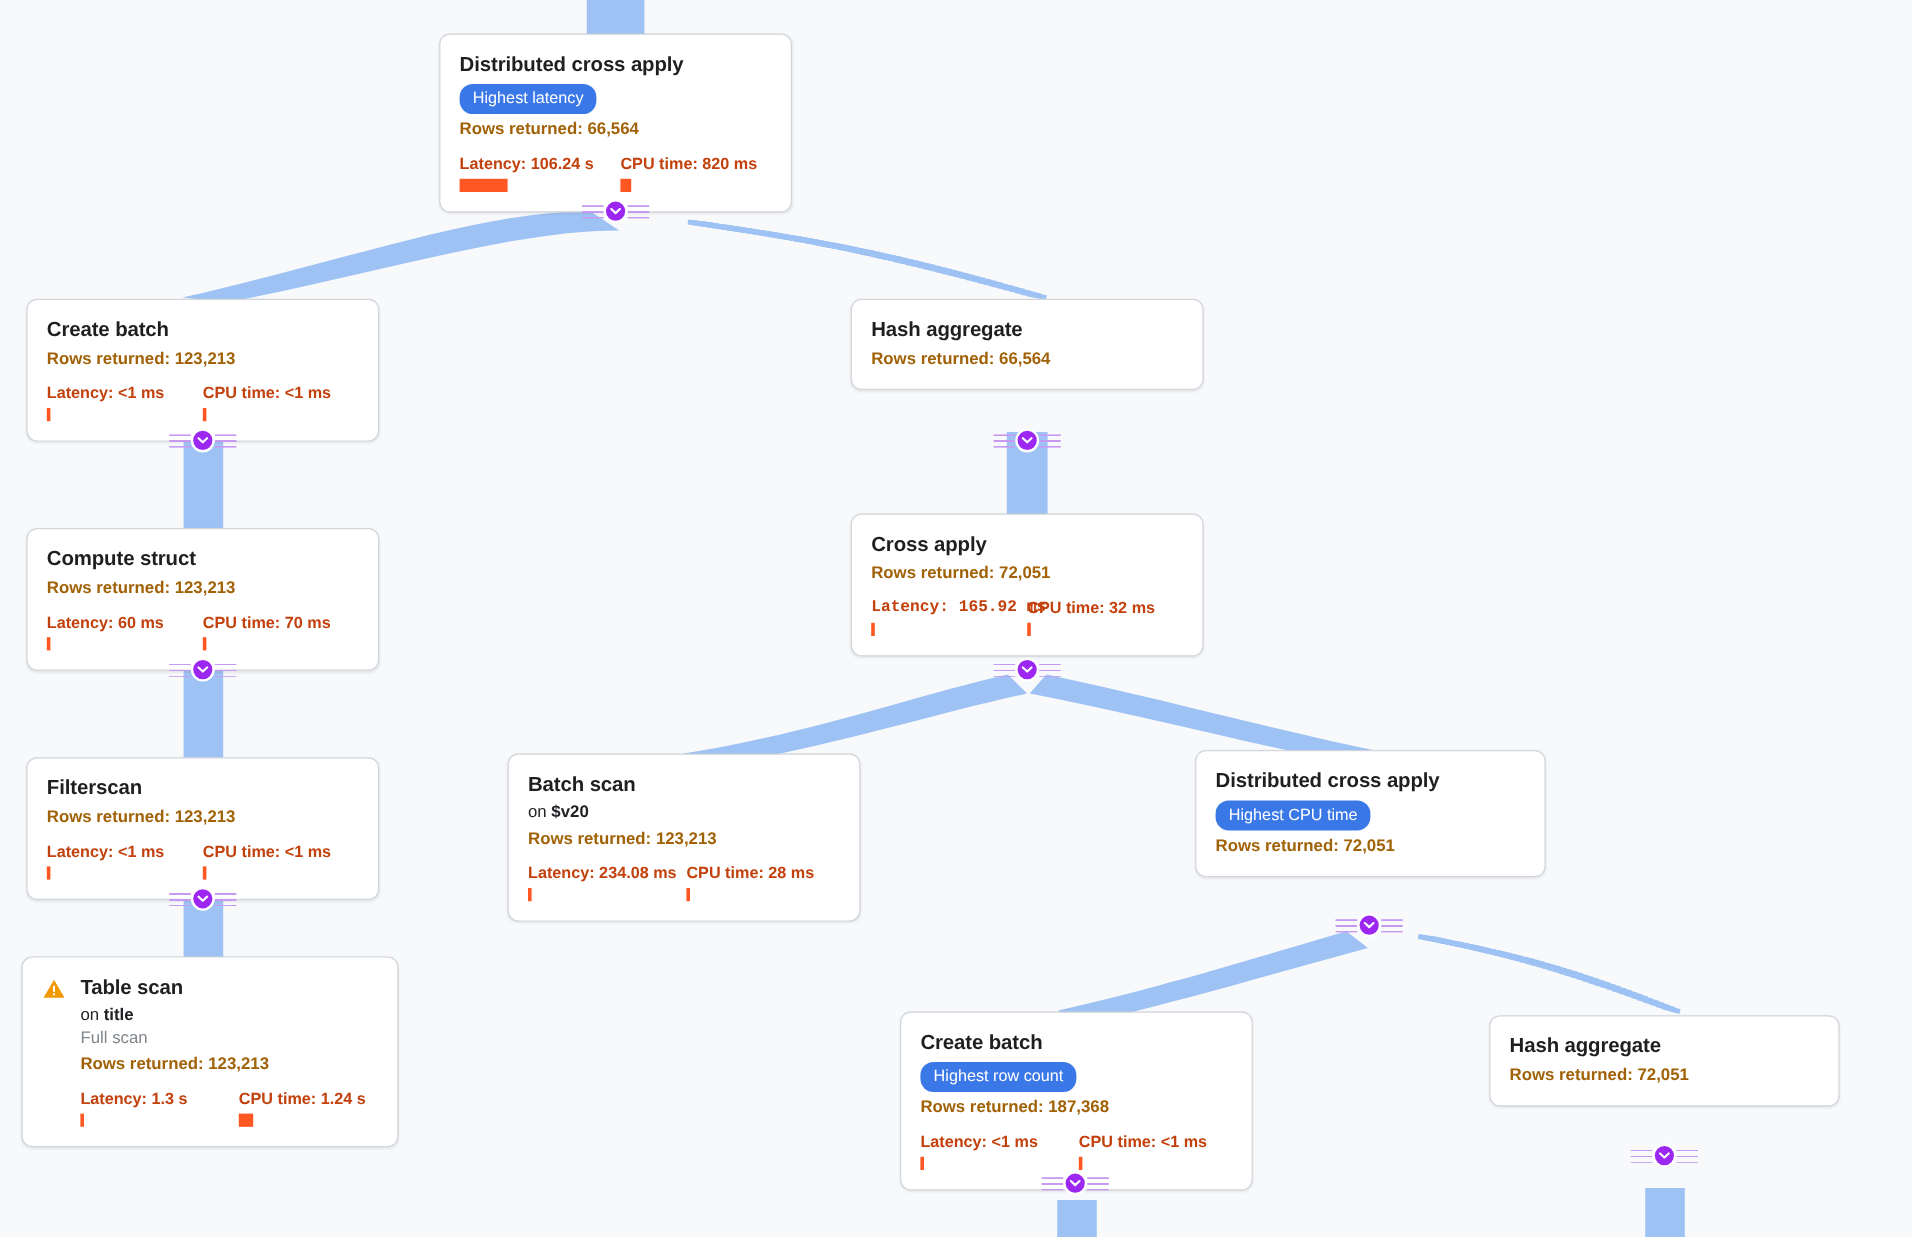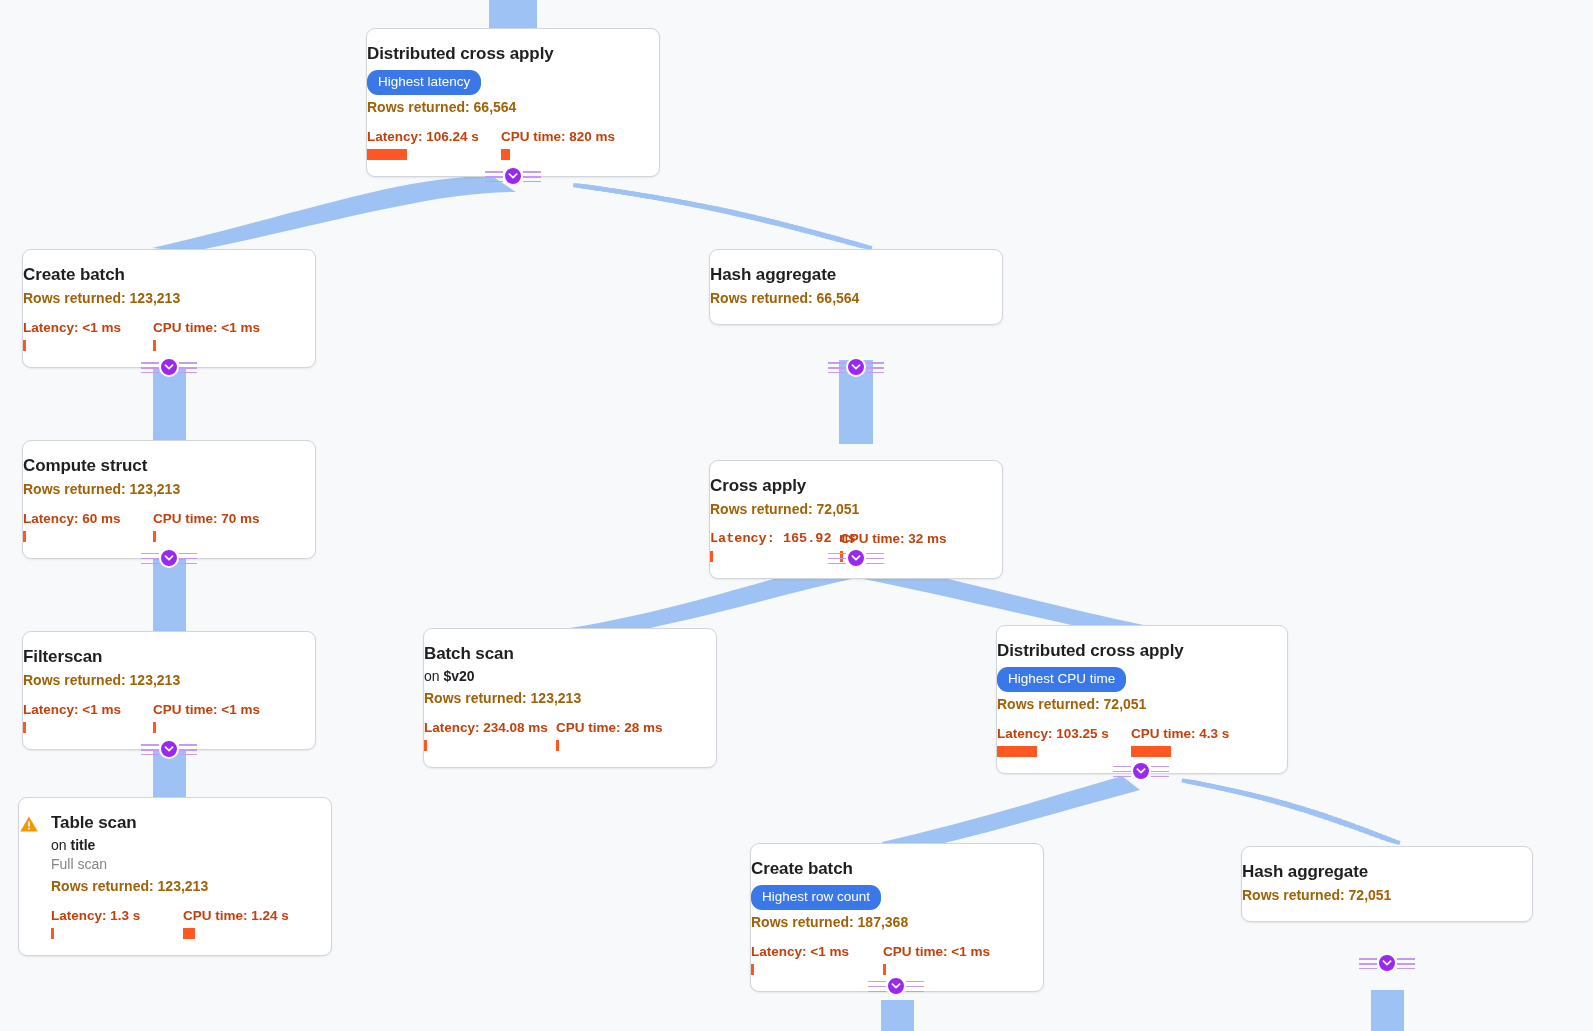--- a/index.html
+++ b/index.html
@@ -38,21 +38,21 @@
     height: 1031px;
   }
 
   
   .node {
     position: absolute;
     box-sizing: border-box;
     background: #ffffff;
     border: 1px solid #d2d5da;
     border-radius: 9px;
-    padding: 14px 16px 16px 0;
+    padding: 14px 16px 16px 16px;
     box-shadow: 0 1px 2px rgba(60,64,67,0.10);
   }
   .node-inner {
     display: flex;
     flex-direction: row;
     align-items: flex-start;
   }
   .warn-icon {
     width: 20px;
     height: 20px;
@@ -426,21 +426,21 @@
         </div>
       </div>
       <div class="node" style="left: 709px; top: 249px; width: 294px;">
         <div class="node-inner">
           <div class="node-body">
             <div class="node-title">Hash aggregate</div>
             <div class="rows-line">Rows returned: 66,564</div>
           </div>
         </div>
       </div>
-      <div class="node" style="left: 709px; top: 460px; width: 294px;">
+      <div class="node" style="left: 709px; top: 428px; width: 294px;">
         <div class="node-inner">
           <div class="node-body">
             <div class="node-title">Cross apply</div>
             <div class="rows-line">Rows returned: 72,051</div>
             <div class="metrics">
               <div class="metric" style="width: 130px; font-family: Liberation Mono, monospace;">
                 <div class="metric-label">Latency: 165.92 ms</div>
                 <div class="metric-bar" style="width: 3px;"></div>
               </div>
               <div class="metric">
@@ -469,30 +469,20 @@
             </div>
           </div>
         </div>
       </div>
       <div class="node" style="left: 996px; top: 625px; width: 292px;">
         <div class="node-inner">
           <div class="node-body">
             <div class="node-title">Distributed cross apply</div>
             <div class="badge-row"><span class="badge">Highest CPU time</span></div>
             <div class="rows-line">Rows returned: 72,051</div>
-            <div class="metrics">
-              <div class="metric" style="width: 134px;">
-                <div class="metric-label">Latency: 103.25 s</div>
-                <div class="metric-bar" style="width: 40px;"></div>
-              </div>
-              <div class="metric">
-                <div class="metric-label">CPU time: 4.3 s</div>
-                <div class="metric-bar" style="width: 40px;"></div>
-              </div>
-            </div>
           </div>
         </div>
       </div>
       <div class="node" style="left: 750px; top: 843px; width: 294px;">
         <div class="node-inner">
           <div class="node-body">
             <div class="node-title">Create batch</div>
             <div class="badge-row"><span class="badge">Highest row count</span></div>
             <div class="rows-line">Rows returned: 187,368</div>
             <div class="metrics">

